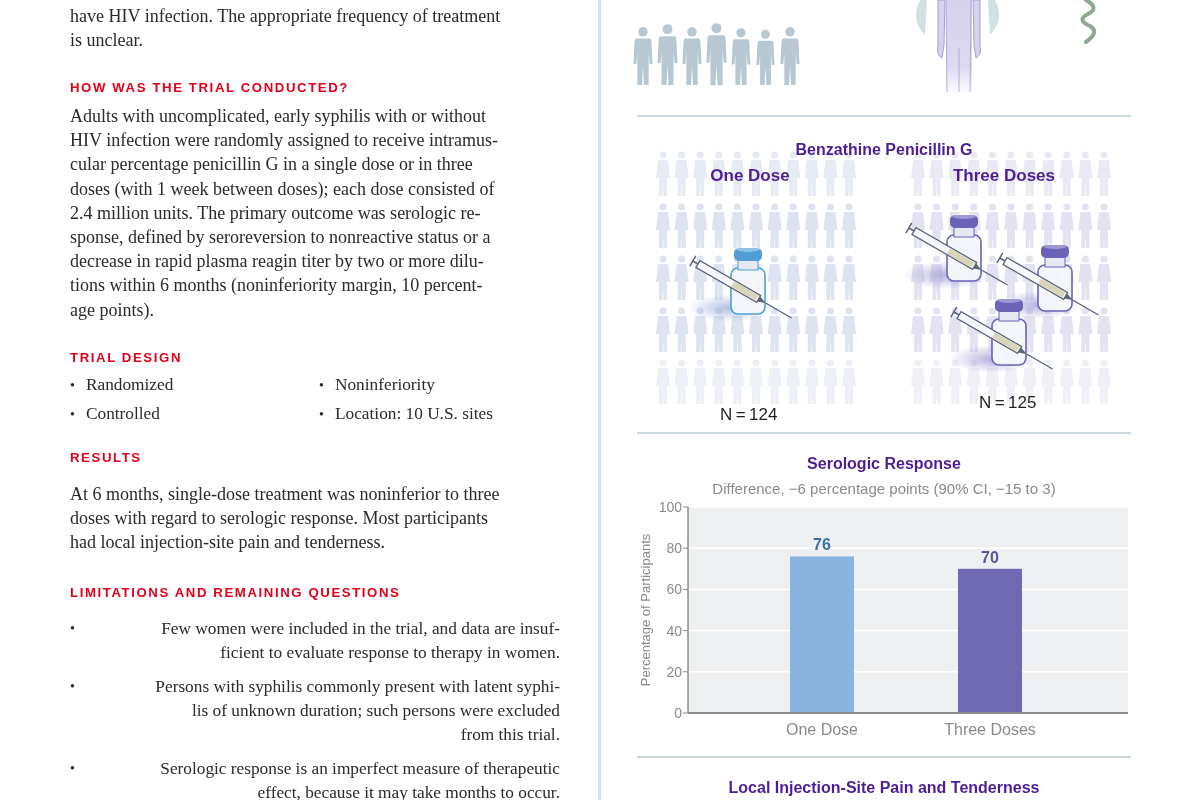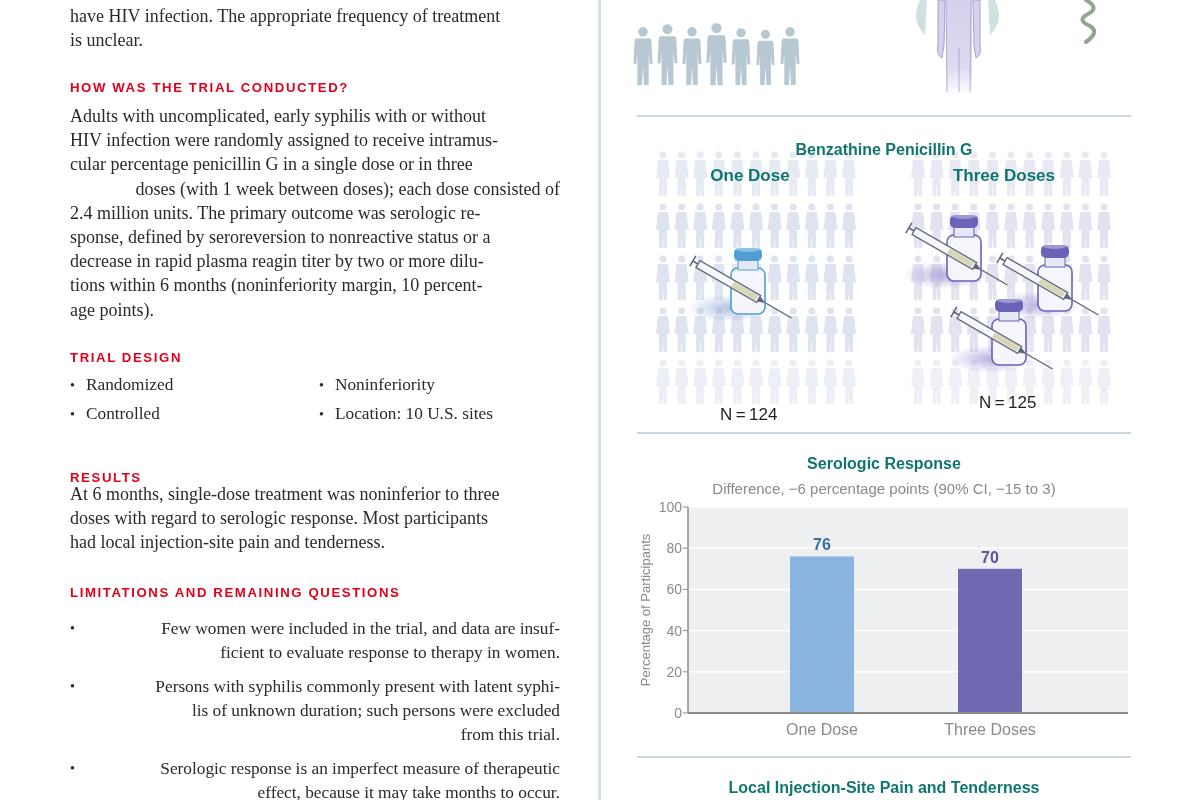--- a/index.html
+++ b/index.html
@@ -24,54 +24,54 @@
   .bullet-row { position: absolute; left: 0; font-size: 17.3px; line-height: 24px; color: #2a2a2a; white-space: nowrap; }
   .bullet { display: inline-block; width: 16px; font-size: 14px; }
   .lim-item { position: absolute; left: 0; width: 490px; font-size: 17.3px; line-height: 24.2px; color: #2a2a2a; }
   .lim-item .bullet { position: absolute; left: 0; top: 0; }
   .lim-item .txt { display: block; margin-left: 24px; text-align: right; }
 
   .vdivider { position: absolute; left: 598px; top: 0; width: 3px; height: 800px; background: #d6e0e8; }
   .hdiv { position: absolute; left: 637px; width: 494px; height: 2px; background: #cdd7de; }
 
   .sans { font-family: "Liberation Sans", "DejaVu Sans", sans-serif; }
-  .panel-title { position: absolute; font-family: "Liberation Sans", "DejaVu Sans", sans-serif; font-weight: bold; color: #0f766e; white-space: nowrap; text-align: center; }
+  .panel-title { position: absolute; font-family: "Liberation Sans", "DejaVu Sans", sans-serif; font-weight: bold; color: #4c1d95; white-space: nowrap; text-align: center; }
   .n-label { position: absolute; font-family: "Liberation Sans", "DejaVu Sans", sans-serif; font-size: 17px; color: #231f20; white-space: nowrap; }
 
   svg text { font-family: "Liberation Sans", "DejaVu Sans", sans-serif; }
 </style>
 </head>
 <body>
 
 <div class="left-col">
   <p class="para" style="top:4px;">
     <span style="display:block">have HIV infection. The appropriate frequency of treatment</span>
     <span style="display:block">is unclear.</span>
   </p>
 
   <h3 class="heading" style="top:80px;">HOW WAS THE TRIAL CONDUCTED?</h3>
   <p class="para" style="top:104px;" id="methods-lines">
       <span style="display: block;">Adults with uncomplicated, early syphilis with or without</span>
       <span style="display: block;">HIV infection were randomly assigned to receive intramus-</span>
       <span style="display: block;">cular percentage penicillin G in a single dose or in three</span>
-      <span style="display: block; text-align: right;">doses (with 1 week between doses); each dose consisted of</span>
+      <span style="display: block;">doses (with 1 week between doses); each dose consisted of</span>
       <span style="display: block;">2.4 million units. The primary outcome was serologic re-</span>
       <span style="display: block;">sponse, defined by seroreversion to nonreactive status or a</span>
       <span style="display: block;">decrease in rapid plasma reagin titer by two or more dilu-</span>
       <span style="display: block;">tions within 6 months (noninferiority margin, 10 percent-</span>
       <span style="display: block;">age points).</span>
     </p>
 
   <h3 class="heading" style="top:350px;">TRIAL DESIGN</h3>
   <div class="bullet-row" style="top:373px;"><span class="bullet">•</span><span>Randomized</span></div>
   <div class="bullet-row" style="top:373px; left:249px;"><span class="bullet">•</span><span>Noninferiority</span></div>
   <div class="bullet-row" style="top:402px;"><span class="bullet">•</span><span>Controlled</span></div>
   <div class="bullet-row" style="top:402px; left:249px;"><span class="bullet">•</span><span>Location: 10 U.S. sites</span></div>
 
-  <h3 class="heading" style="top:470px;">RESULTS</h3>
+  <h3 class="heading" style="top:450px;">RESULTS</h3>
   <p class="para" style="top:482px;">
     <span style="display:block">At 6 months, single-dose treatment was noninferior to three</span>
     <span style="display:block">doses with regard to serologic response. Most participants</span>
     <span style="display:block">had local injection-site pain and tenderness.</span>
   </p>
 
   <h3 class="heading" style="top:585px;">LIMITATIONS AND REMAINING QUESTIONS</h3>
   <div class="lim-item" style="top:617px;">
     <span class="bullet">•</span>
     <span class="txt">

